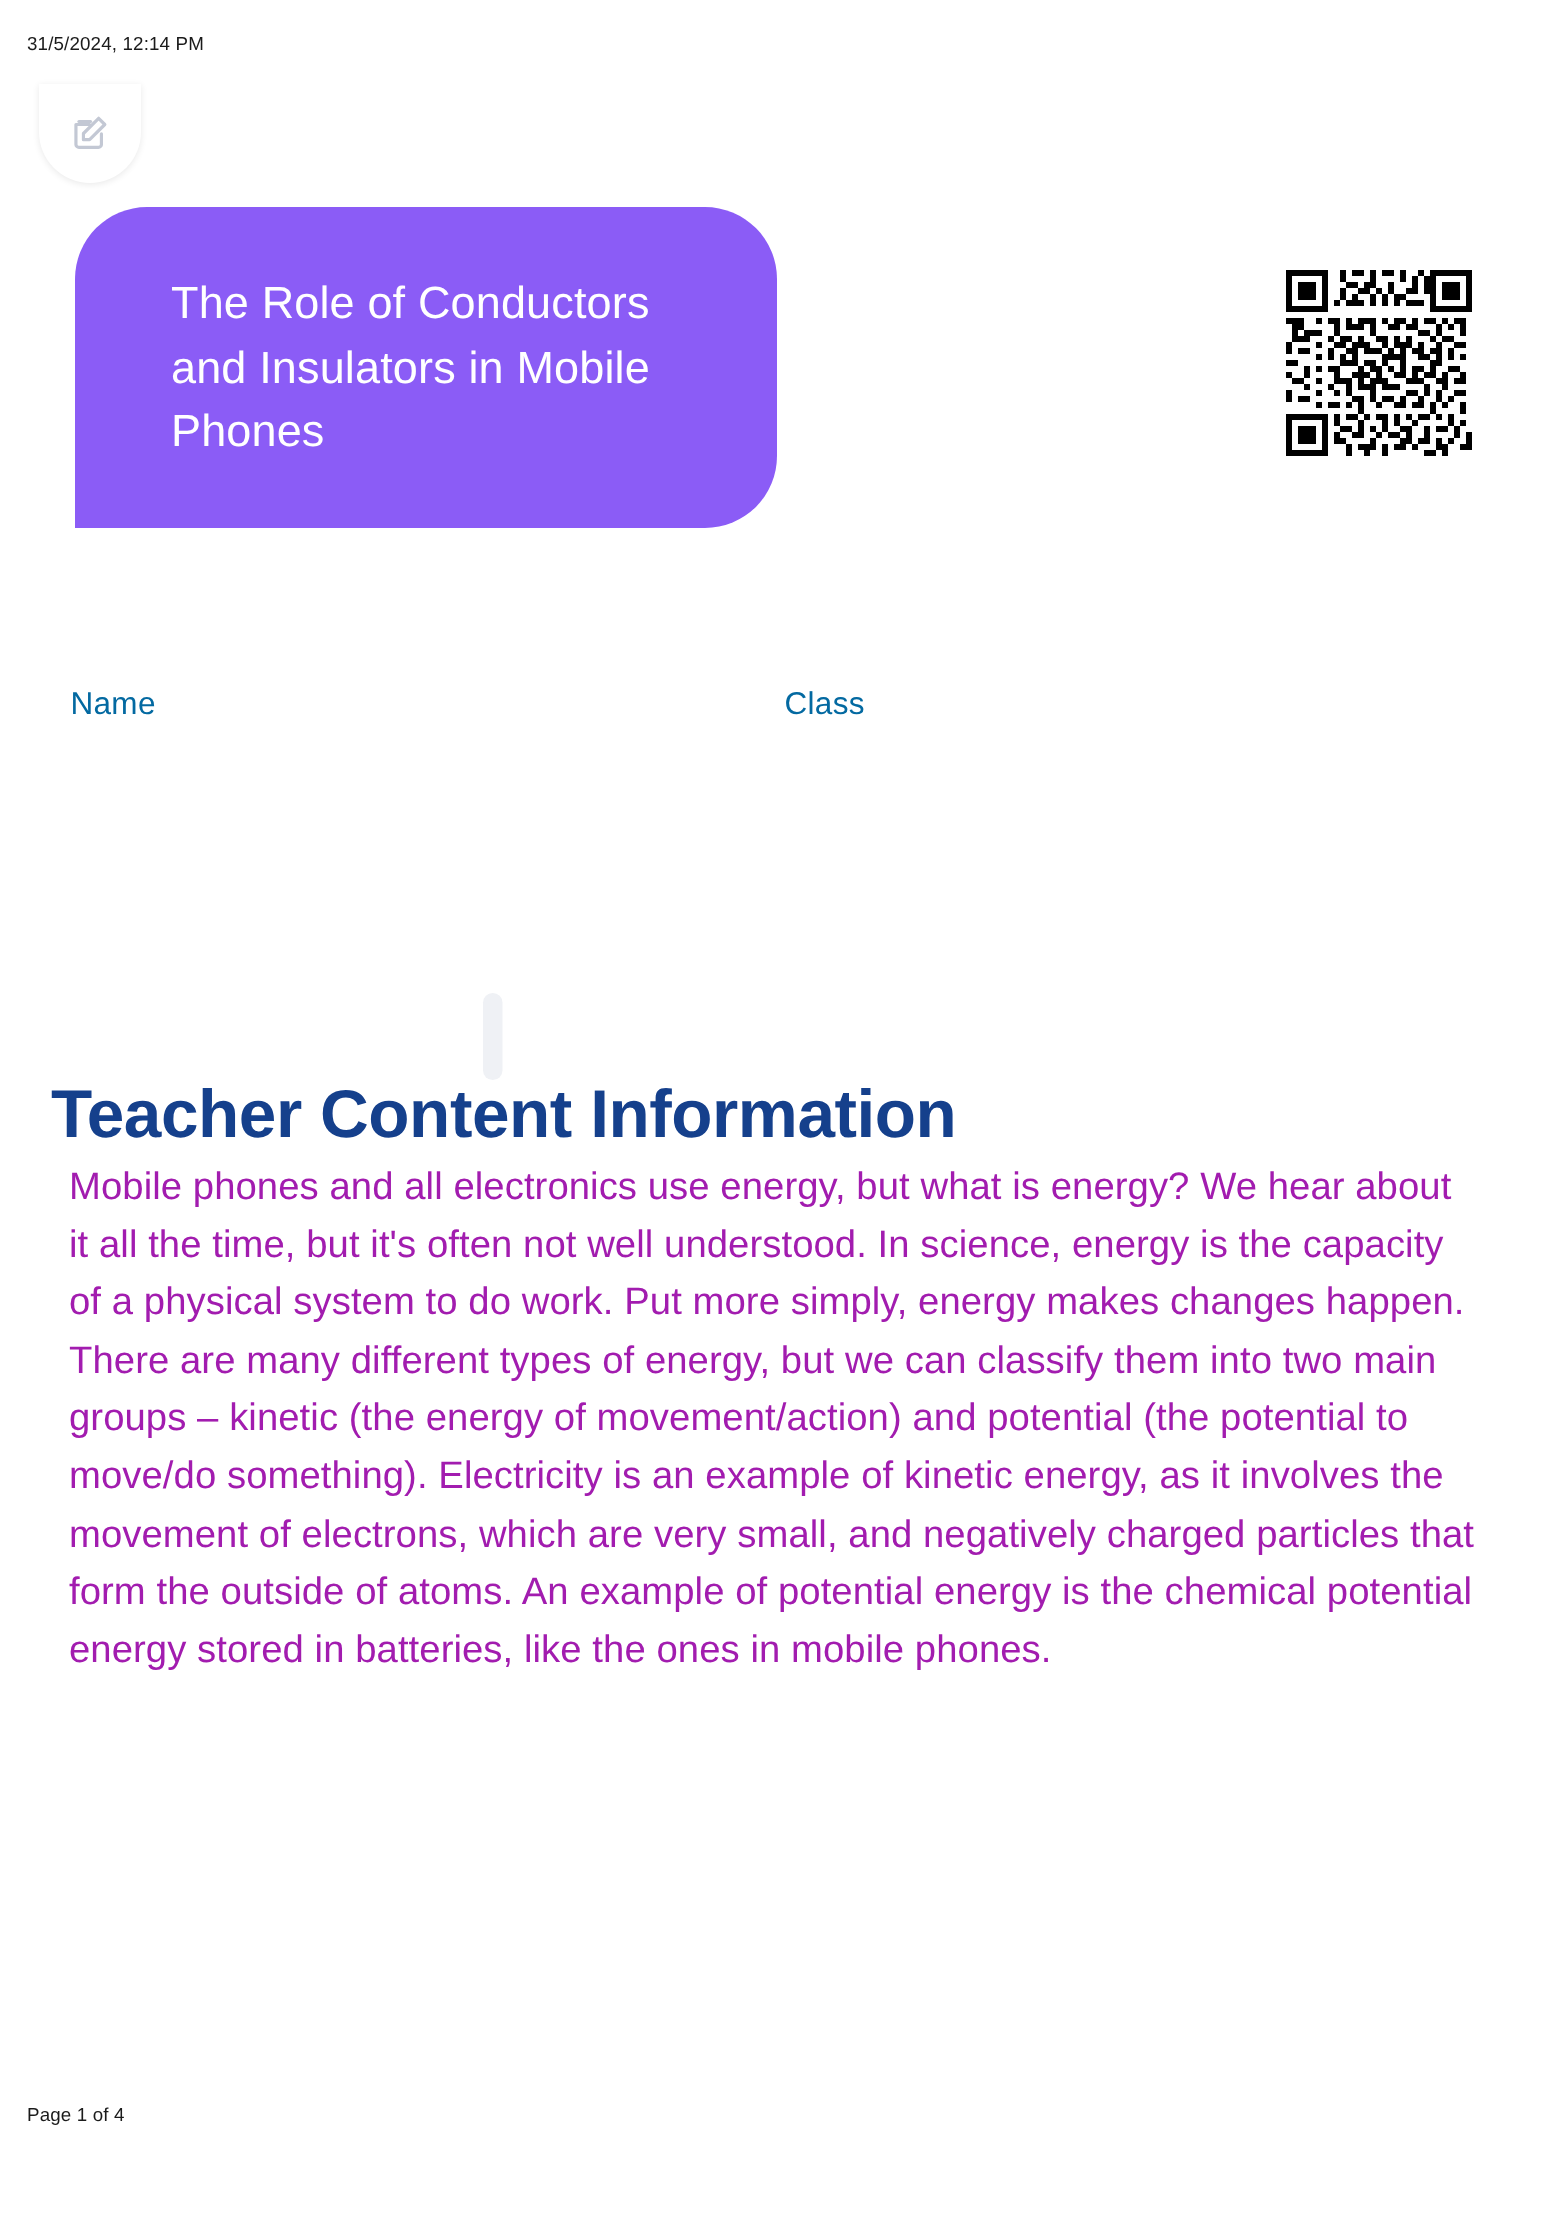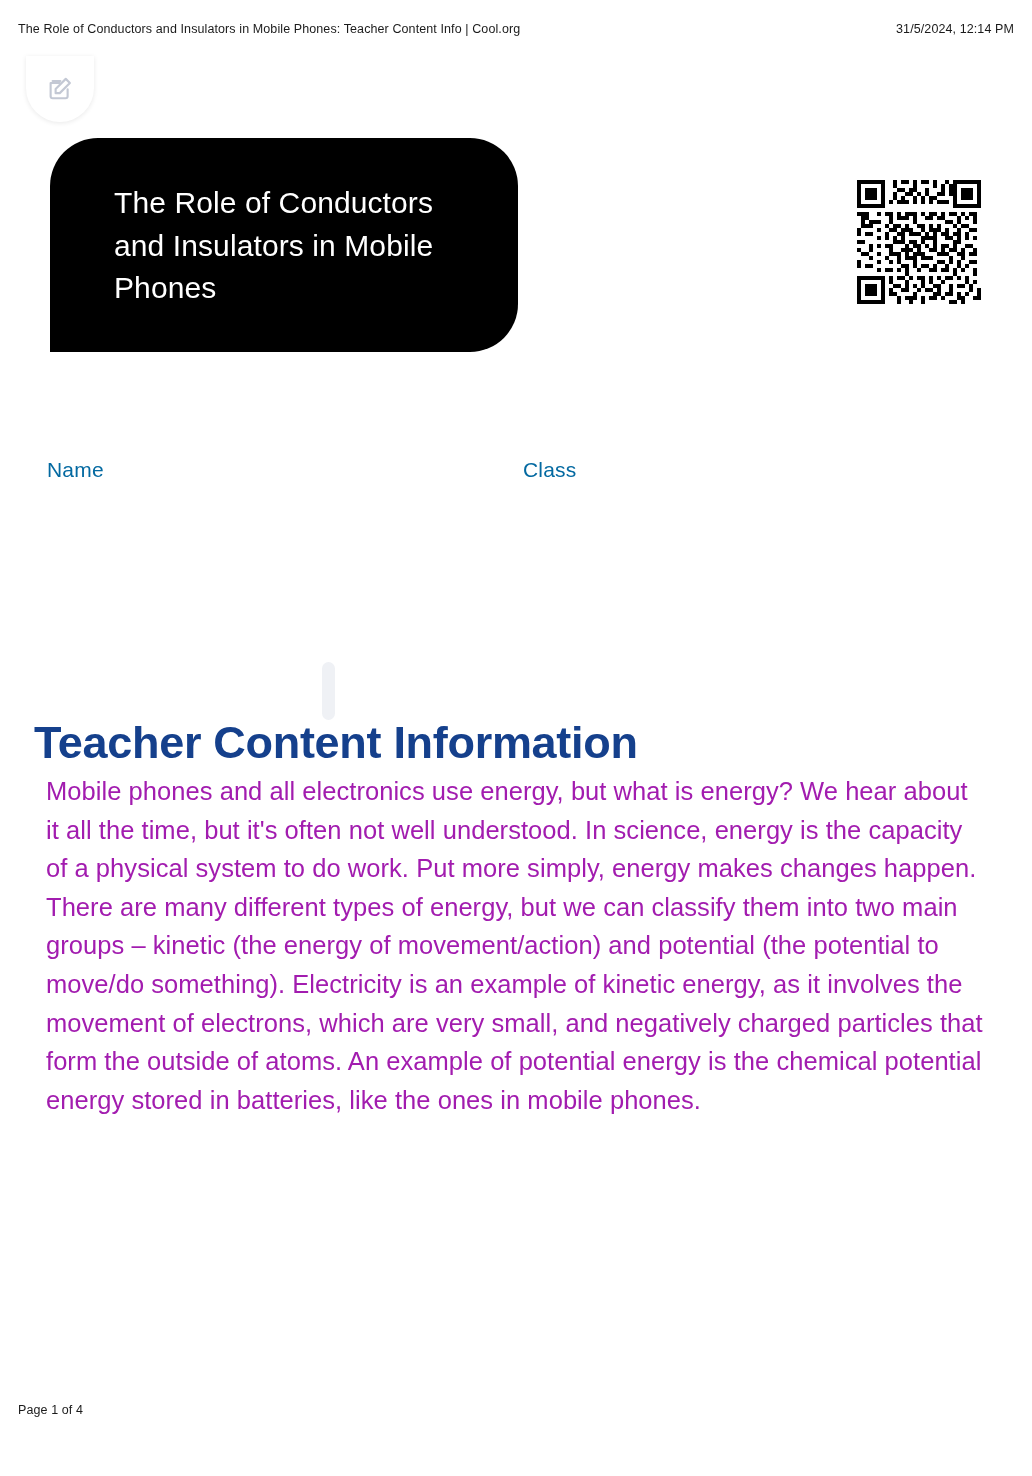--- a/index.html
+++ b/index.html
@@ -54,21 +54,21 @@
   }
   .edit-card svg { display: block; }
 
   
   .title-block {
     position: absolute;
     left: 50px;
     top: 138px;
     width: 468px;
     min-height: 214px;
-    background: #000000;
+    background: #8b5cf6;
     border-radius: 48px 48px 48px 0;
     box-sizing: border-box;
     padding: 36px 56px 34px 64px;
     display: flex;
     align-items: center;
     z-index: 4;
   }
   .title-block h1 {
     margin: 0;
     font-size: 30px;
@@ -165,21 +165,20 @@
     font-size: 12.5px;
     color: #1b1b1b;
     letter-spacing: .1px;
     white-space: nowrap;
   }
 </style>
 </head>
 <body>
 
 <div class="print-header">
-  <span>The Role of Conductors and Insulators in Mobile Phones: Teacher Content Info | Cool.org</span>
   <span>31/5/2024, 12:14 PM</span>
 </div>
 
 <div class="edit-card">
   <span>
     <svg width="30" height="30" viewBox="0 0 24 24" fill="none" stroke="#c3c8d4" stroke-width="1.7" stroke-linecap="round" stroke-linejoin="round">
       <path d="M4.5 7.2h7.3v0M4.5 7.2v10.6a1.6 1.6 0 0 0 1.6 1.6h10.4a1.6 1.6 0 0 0 1.6-1.6v-5.6"></path>
       <path d="M6.1 5.6h6.2"></path>
       <path d="M16.6 3.9l3.3 3.3-8.1 8.1H8.5v-3.3z"></path>
     </svg>

